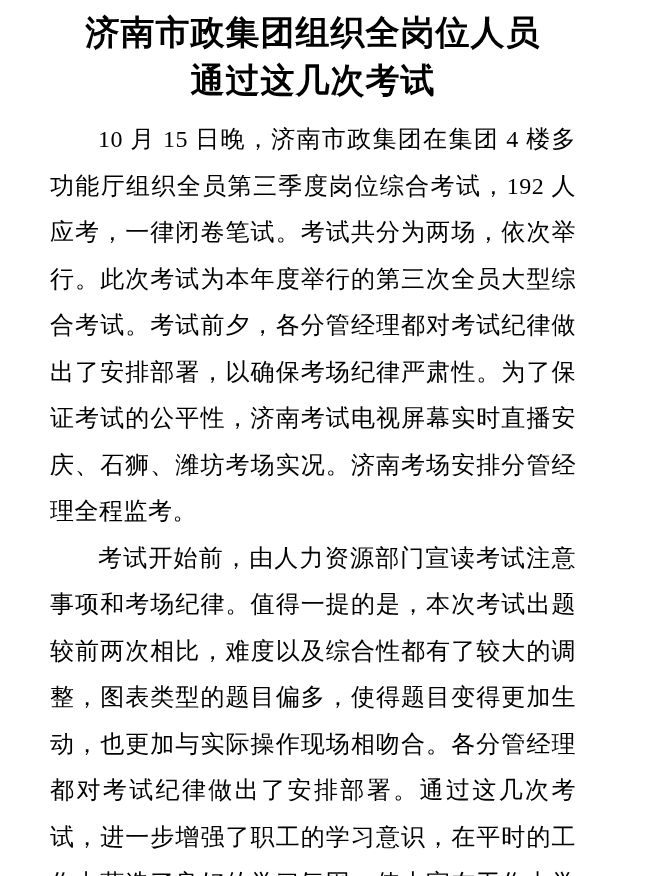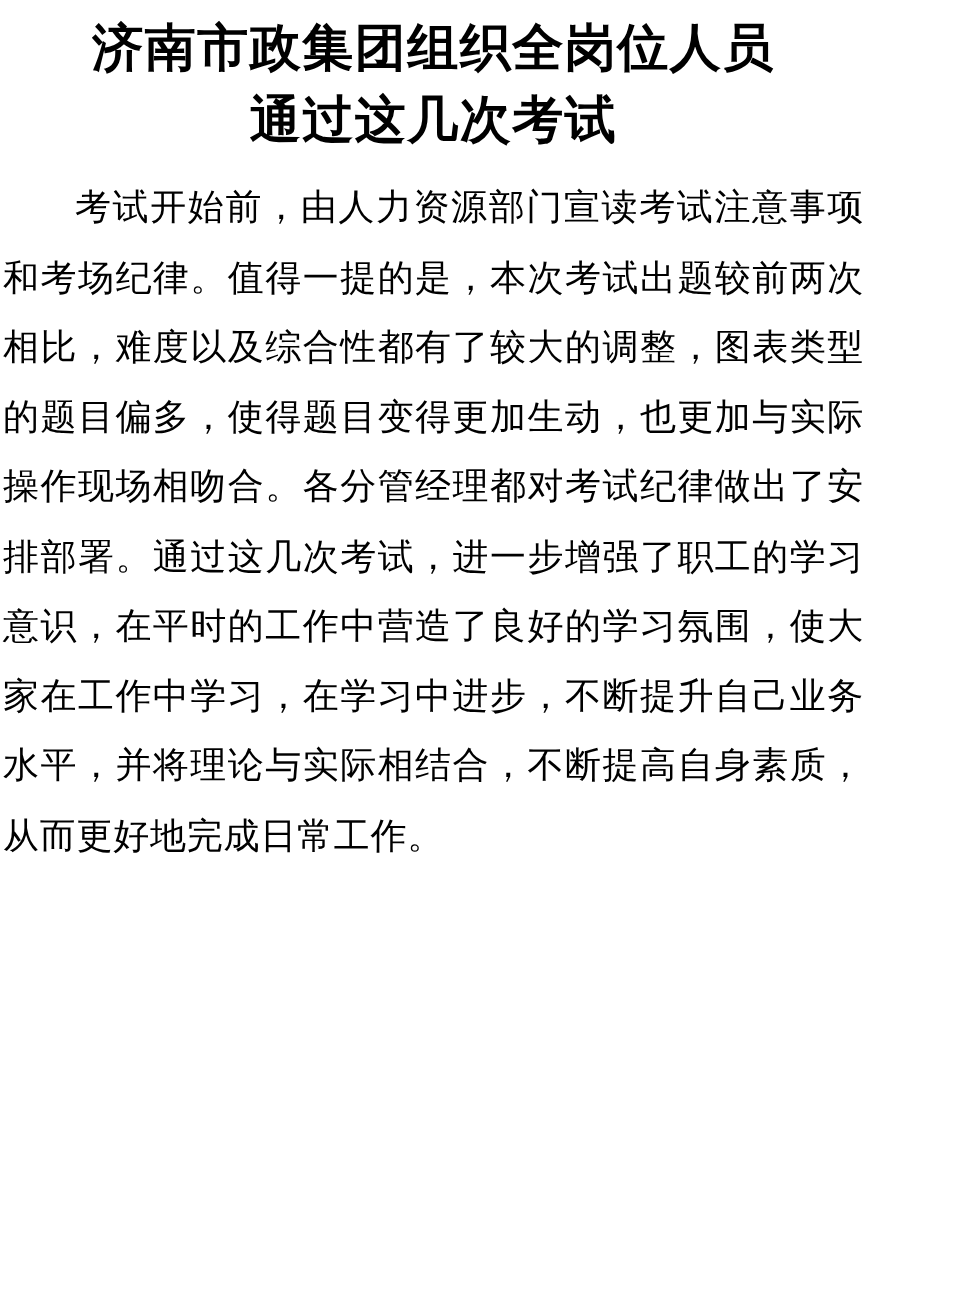--- a/index.html
+++ b/index.html
@@ -9,20 +9,21 @@
   }
   .page {
     position: relative;
     width: 578px;
     height: 876px;
     background: #ffffff;
     color: #000000;
     overflow: hidden;
     box-sizing: border-box;
     font-family: "Liberation Serif", "DejaVu Serif", serif;
+    padding-left: 48px;
   }
   .doc-title {
     padding-top: 9px;
     text-align: center;
     font-weight: bold;
     font-size: 34px;
     line-height: 48px;
     letter-spacing: 1px;
     color: #000000;
   }
@@ -44,15 +45,16 @@
 </style>
 </head>
 <body>
 
 <div class="page">
   <div class="doc-title">
     <div>济南市政集团组织全岗位人员</div>
     <div>通过这几次考试</div>
   </div>
   <div class="doc-body">
+    <p class="para">10 月 15 日晚，济南市政集团在集团 4 楼多功能厅组织全员第三季度岗位综合考试，192 人应考，一律闭卷笔试。考试共分为两场，依次举行。此次考试为本年度举行的第三次全员大型综合考试。考试前夕，各分管经理都对考试纪律做出了安排部署，以确保考场纪律严肃性。为了保证考试的公平性，济南考试电视屏幕实时直播安庆、石狮、潍坊考场实况。济南考场安排分管经理全程监考。</p>
     <p class="para">考试开始前，由人力资源部门宣读考试注意事项和考场纪律。值得一提的是，本次考试出题较前两次相比，难度以及综合性都有了较大的调整，图表类型的题目偏多，使得题目变得更加生动，也更加与实际操作现场相吻合。各分管经理都对考试纪律做出了安排部署。通过这几次考试，进一步增强了职工的学习意识，在平时的工作中营造了良好的学习氛围，使大家在工作中学习，在学习中进步，不断提升自己业务水平，并将理论与实际相结合，不断提高自身素质，从而更好地完成日常工作。</p>
   </div>
 </div>
 
 </body></html>

